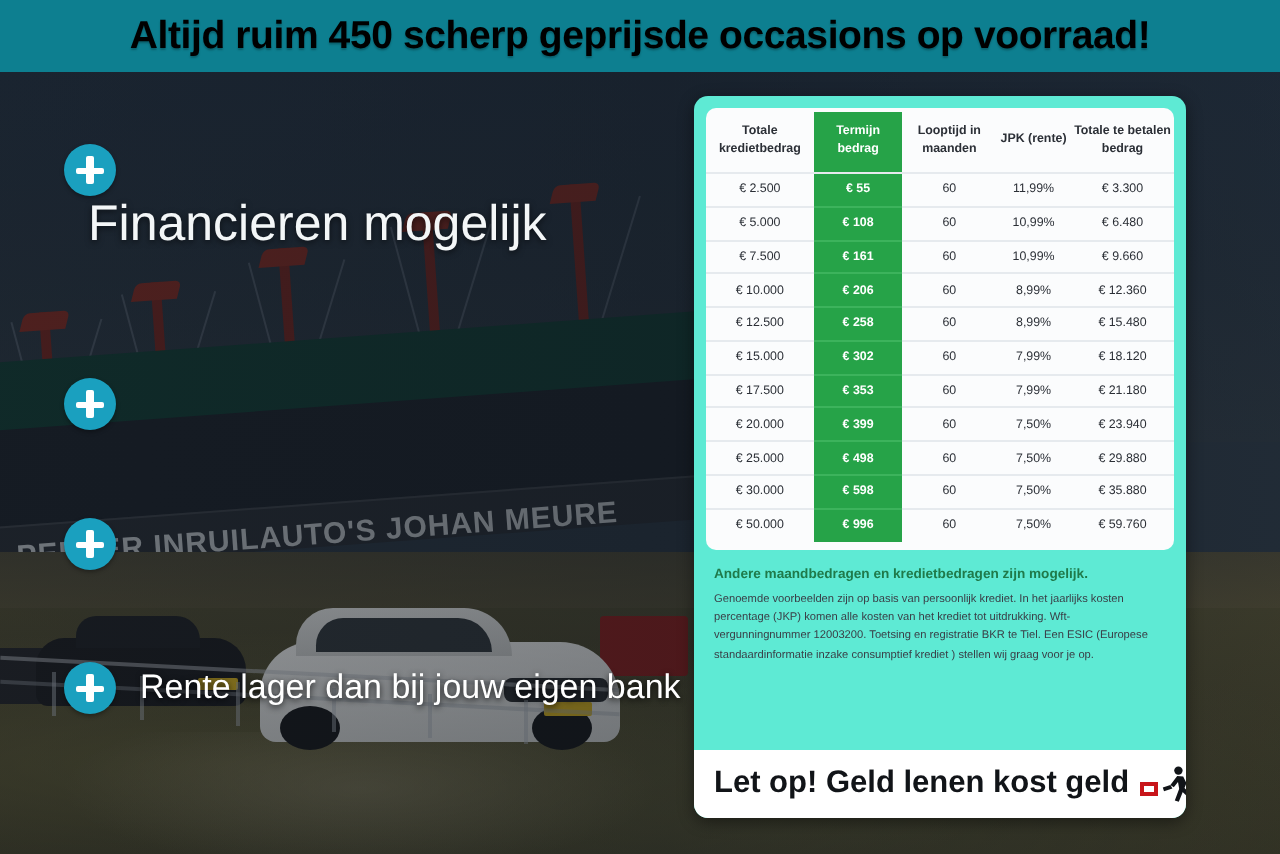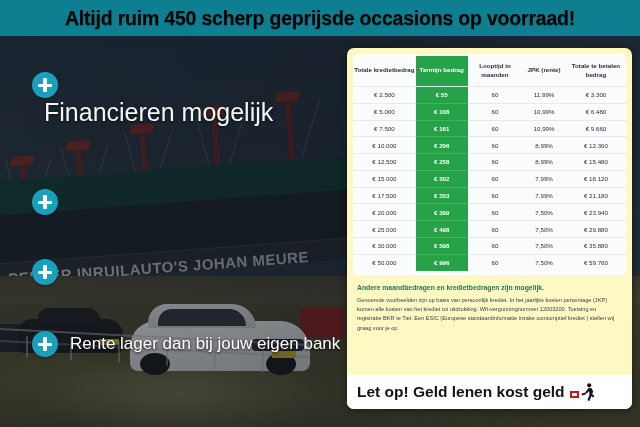--- a/index.html
+++ b/index.html
@@ -172,22 +172,22 @@
     color:#ffffff; font-size:25px; font-weight:bold;
     text-shadow:0 1px 3px rgba(0,0,0,.7); white-space:nowrap;
   }
   .b-text {
     color:#ffffff; font-size:17px; font-weight:400;
     text-shadow:0 1px 3px rgba(0,0,0,.85); white-space:nowrap;
   }
 
   
   .card {
-    position:absolute; left:347px; top:48px; width:285px; height:361px;
-    background:#fef9c3;
+    position:absolute; left:347px; top:48px; width:246px; height:361px;
+    background:#5eead4;
     border-radius:7px;
     box-shadow:0 2px 8px rgba(0,0,0,.45);
     overflow:hidden;
   }
   .table-wrap {
     margin:6px 6px 0 6px;
     background:#fbfcfd;
     border-radius:5px;
     padding:2px 0 4px 0;
     position:relative;

